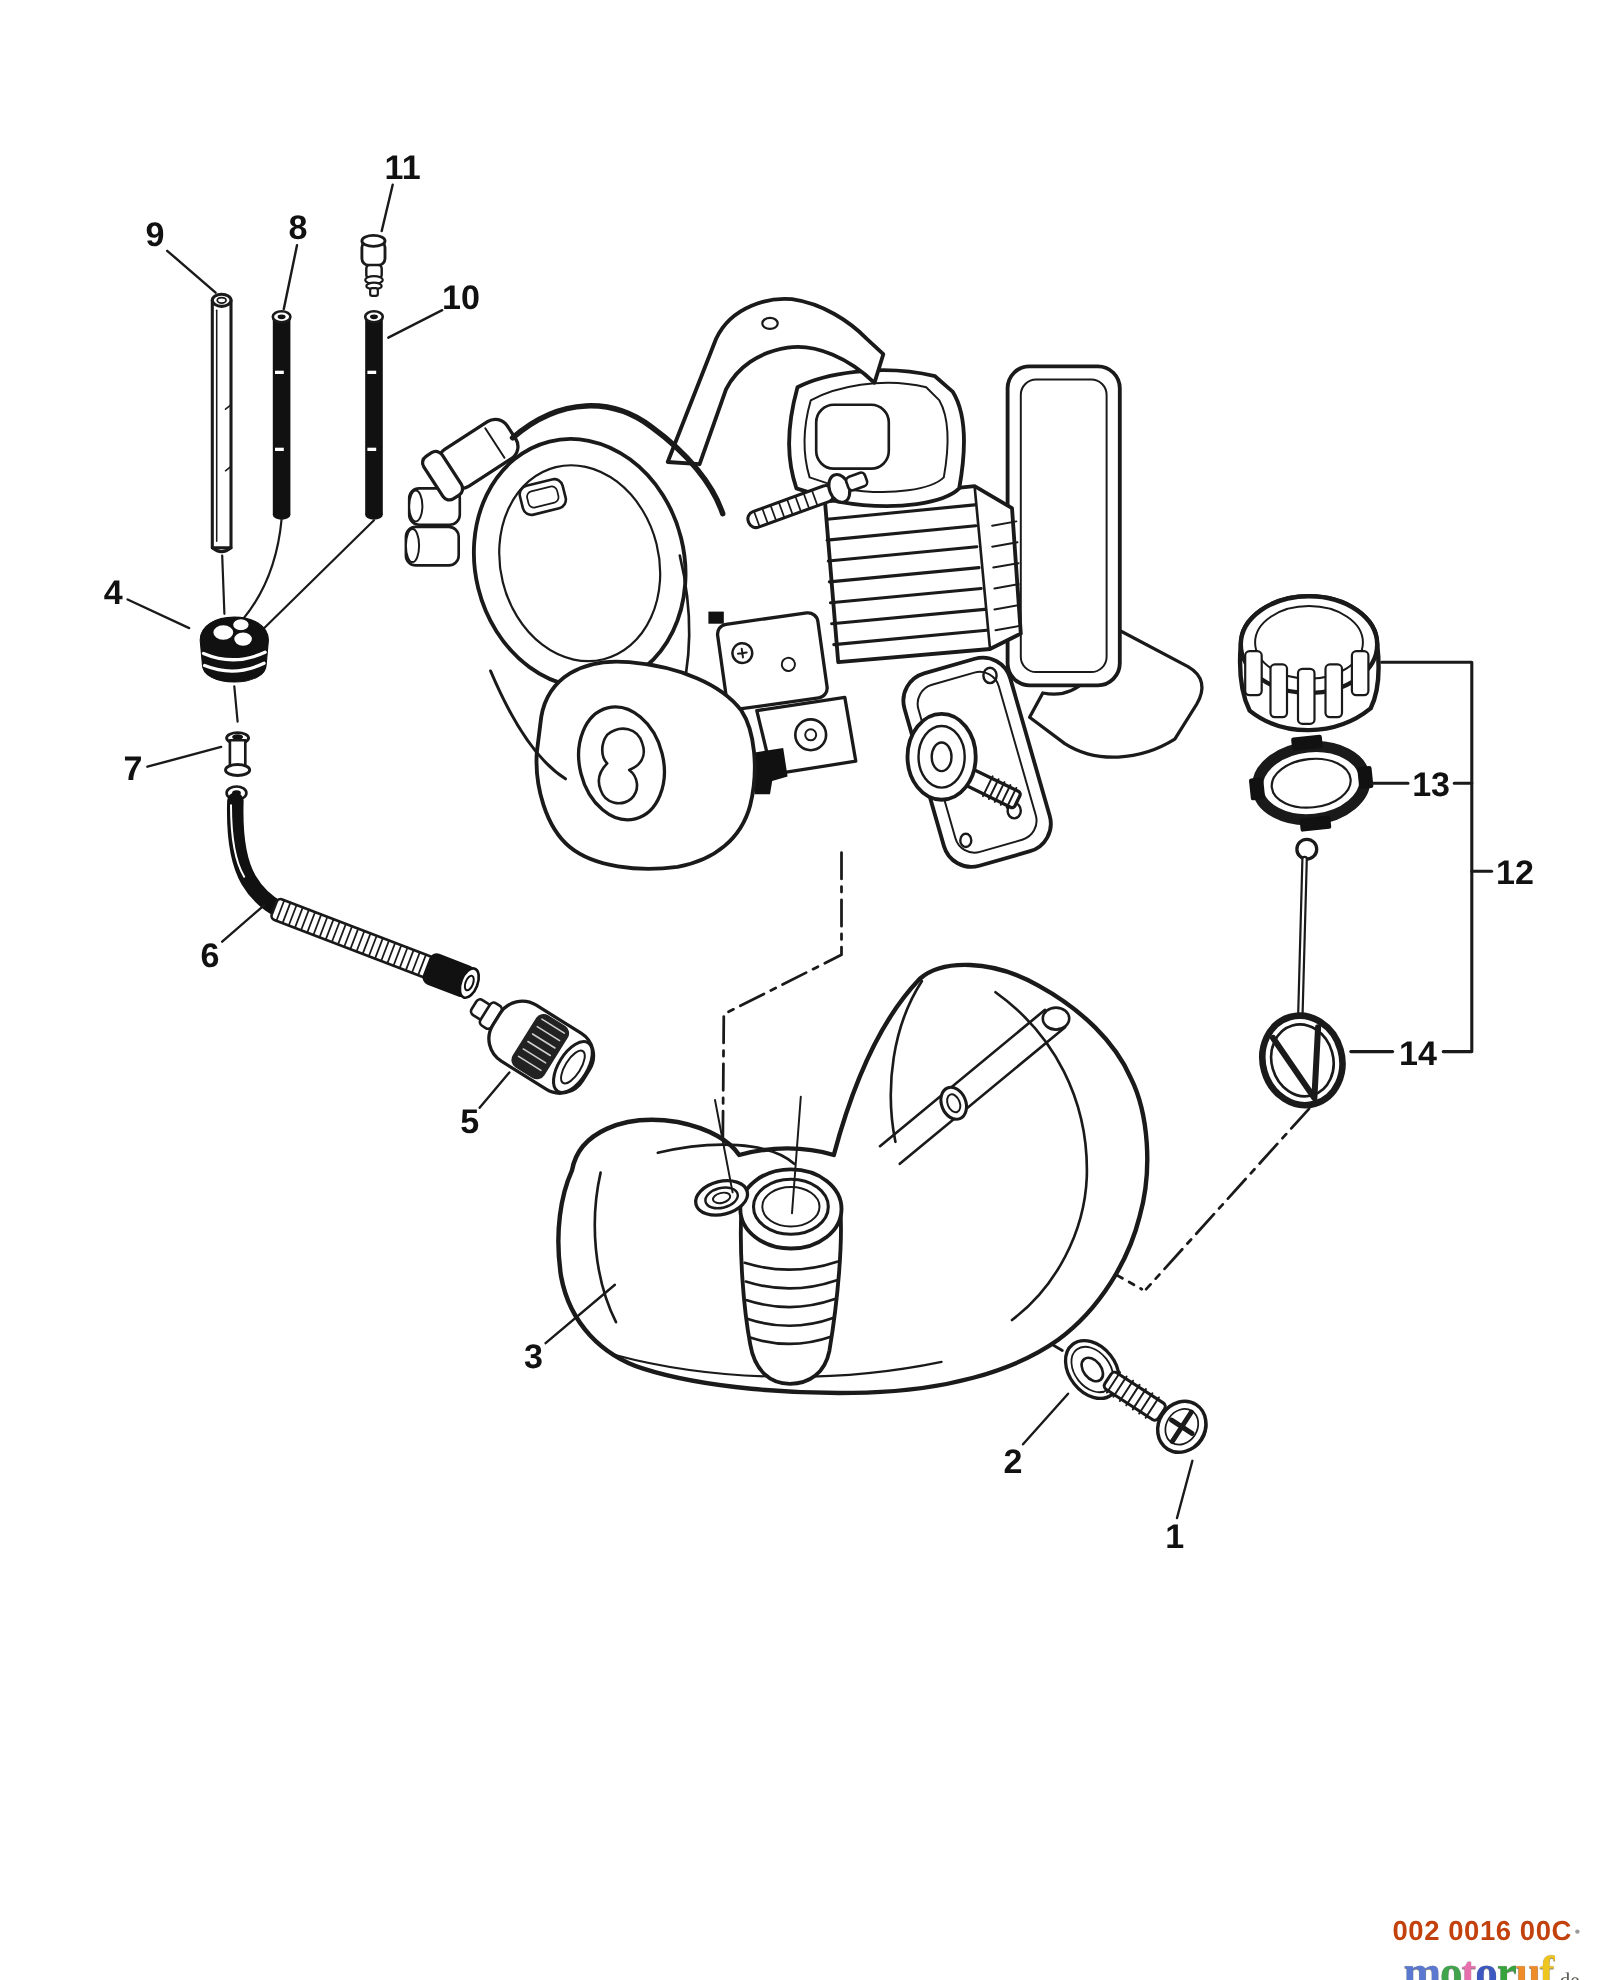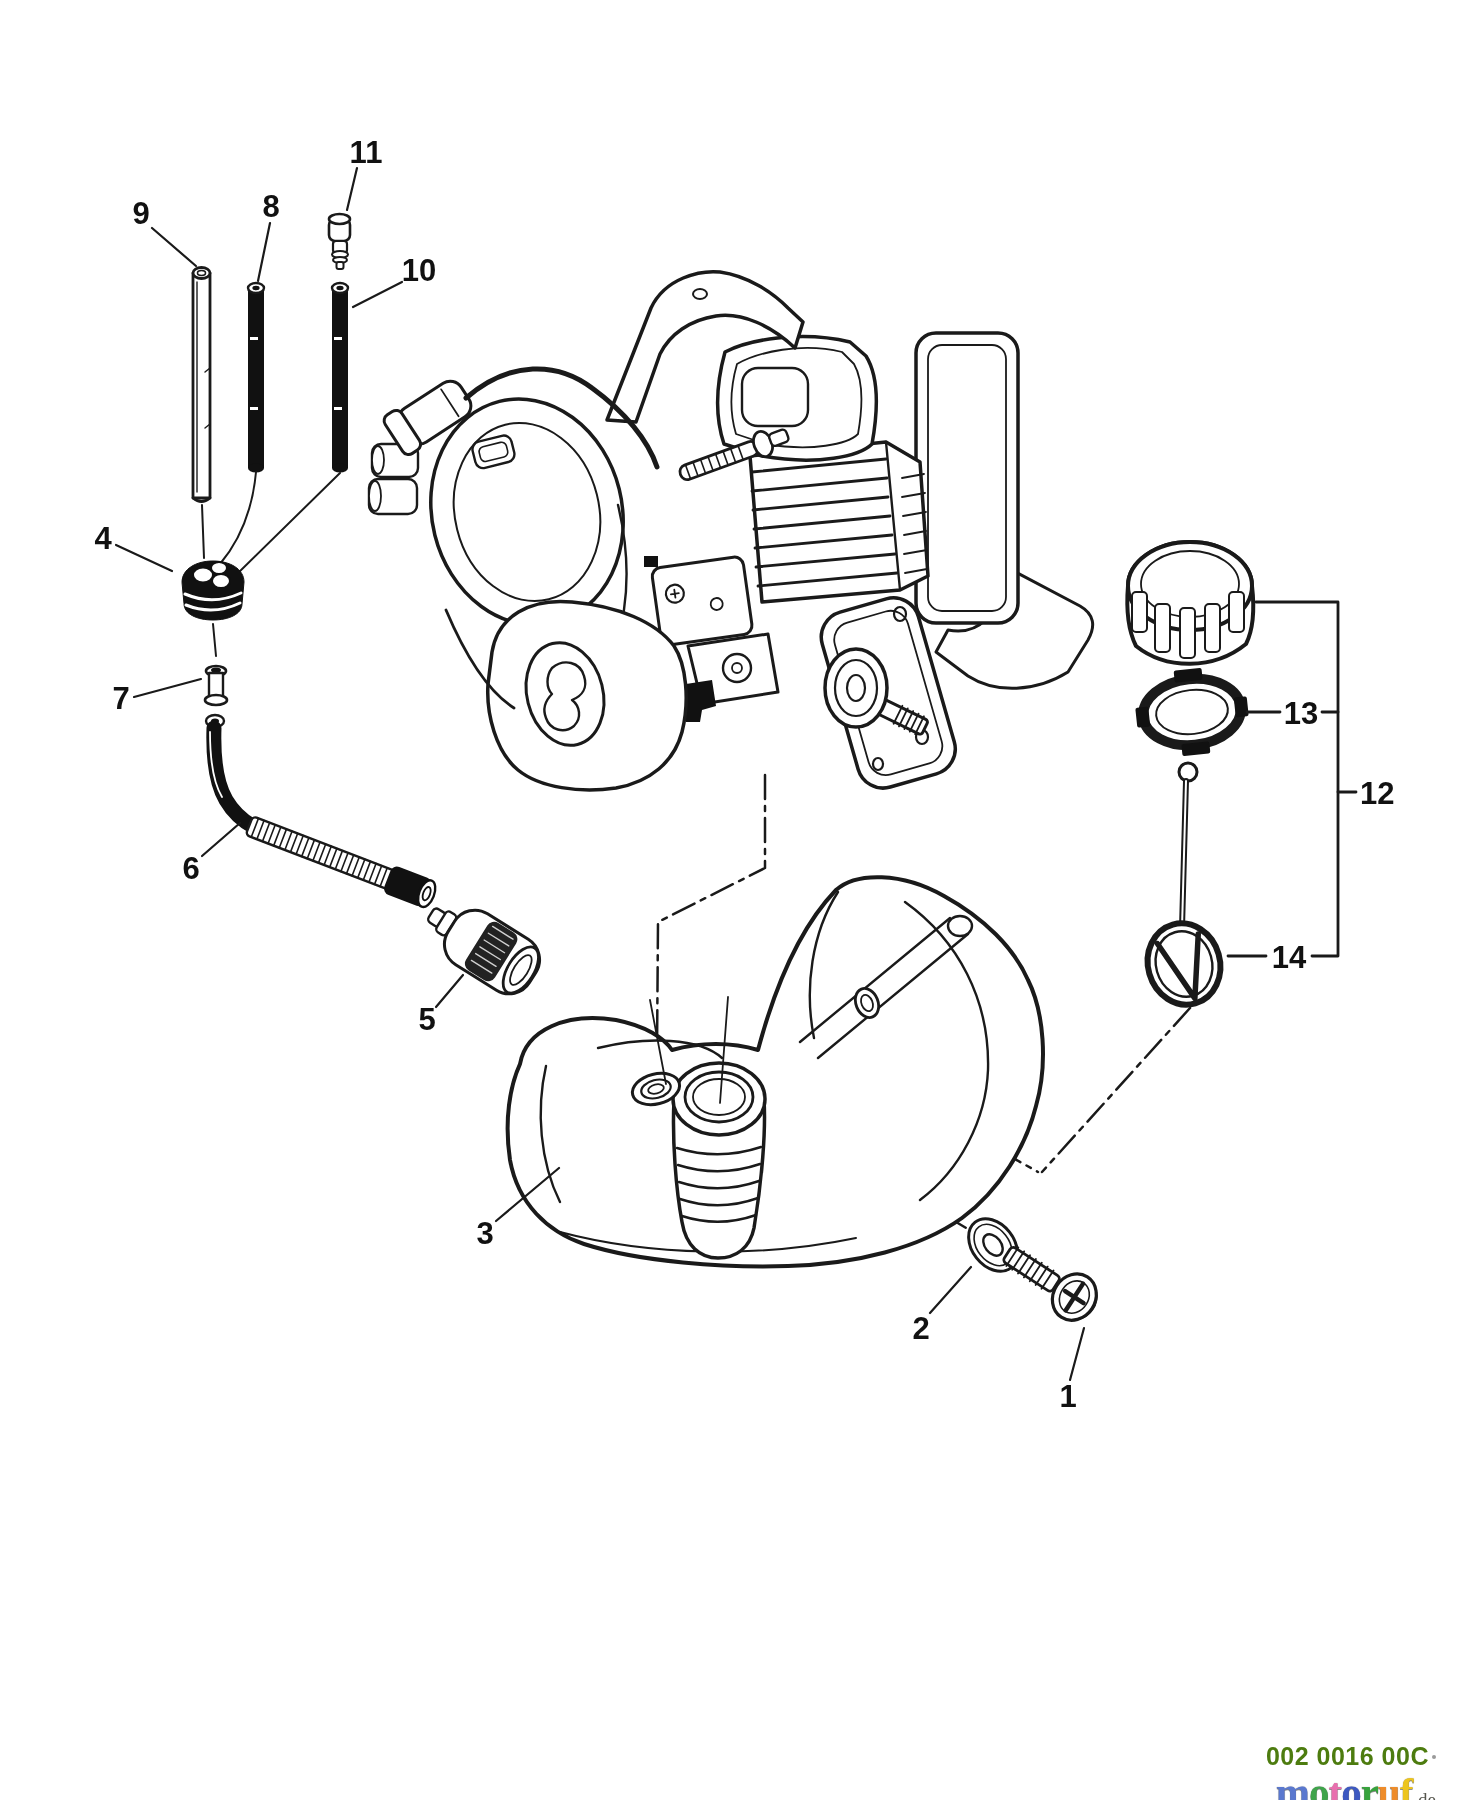--- a/index.html
+++ b/index.html
@@ -4,21 +4,21 @@
 <style>
   html,body{margin:0;padding:0;background:#fff;}
   .stage{position:relative;width:1468px;height:1800px;background:#ffffff;overflow:hidden;
          font-family:"Liberation Sans",sans-serif;}
   svg.diagram{position:absolute;left:0;top:0;}
   .callout{font:700 31px "Liberation Sans",sans-serif;fill:#111;}
   .callout.start{text-anchor:start;}
   .callout.mid{text-anchor:middle;}
   
   .footer{position:absolute;right:32px;top:1742px;text-align:right;line-height:1;}
-  .part-code{font:700 25px "Liberation Sans",sans-serif;color:#4d7c0f;letter-spacing:.5px;white-space:nowrap;margin-left:45px;}
+  .part-code{font:700 25px "Liberation Sans",sans-serif;color:#c2410c;letter-spacing:.5px;white-space:nowrap;margin-left:45px;}
   .tm-dot{display:inline-block;width:4px;height:4px;border-radius:50%;background:#9a9a9a;
           vertical-align:6px;margin-left:3px;}
   .brand-line{margin-top:-3px;white-space:nowrap;}
   .brand{font:700 41px "Liberation Serif",serif;letter-spacing:-1px;
          text-shadow:0 1px 0 rgba(60,60,60,.55), 0 0 1px rgba(0,0,0,.4);}
   .brand span{display:inline-block;}
   .brand-suffix{font:400 19px "Liberation Serif",serif;color:#56564e;margin-left:1px;}
 </style>
 </head>
 <body>

